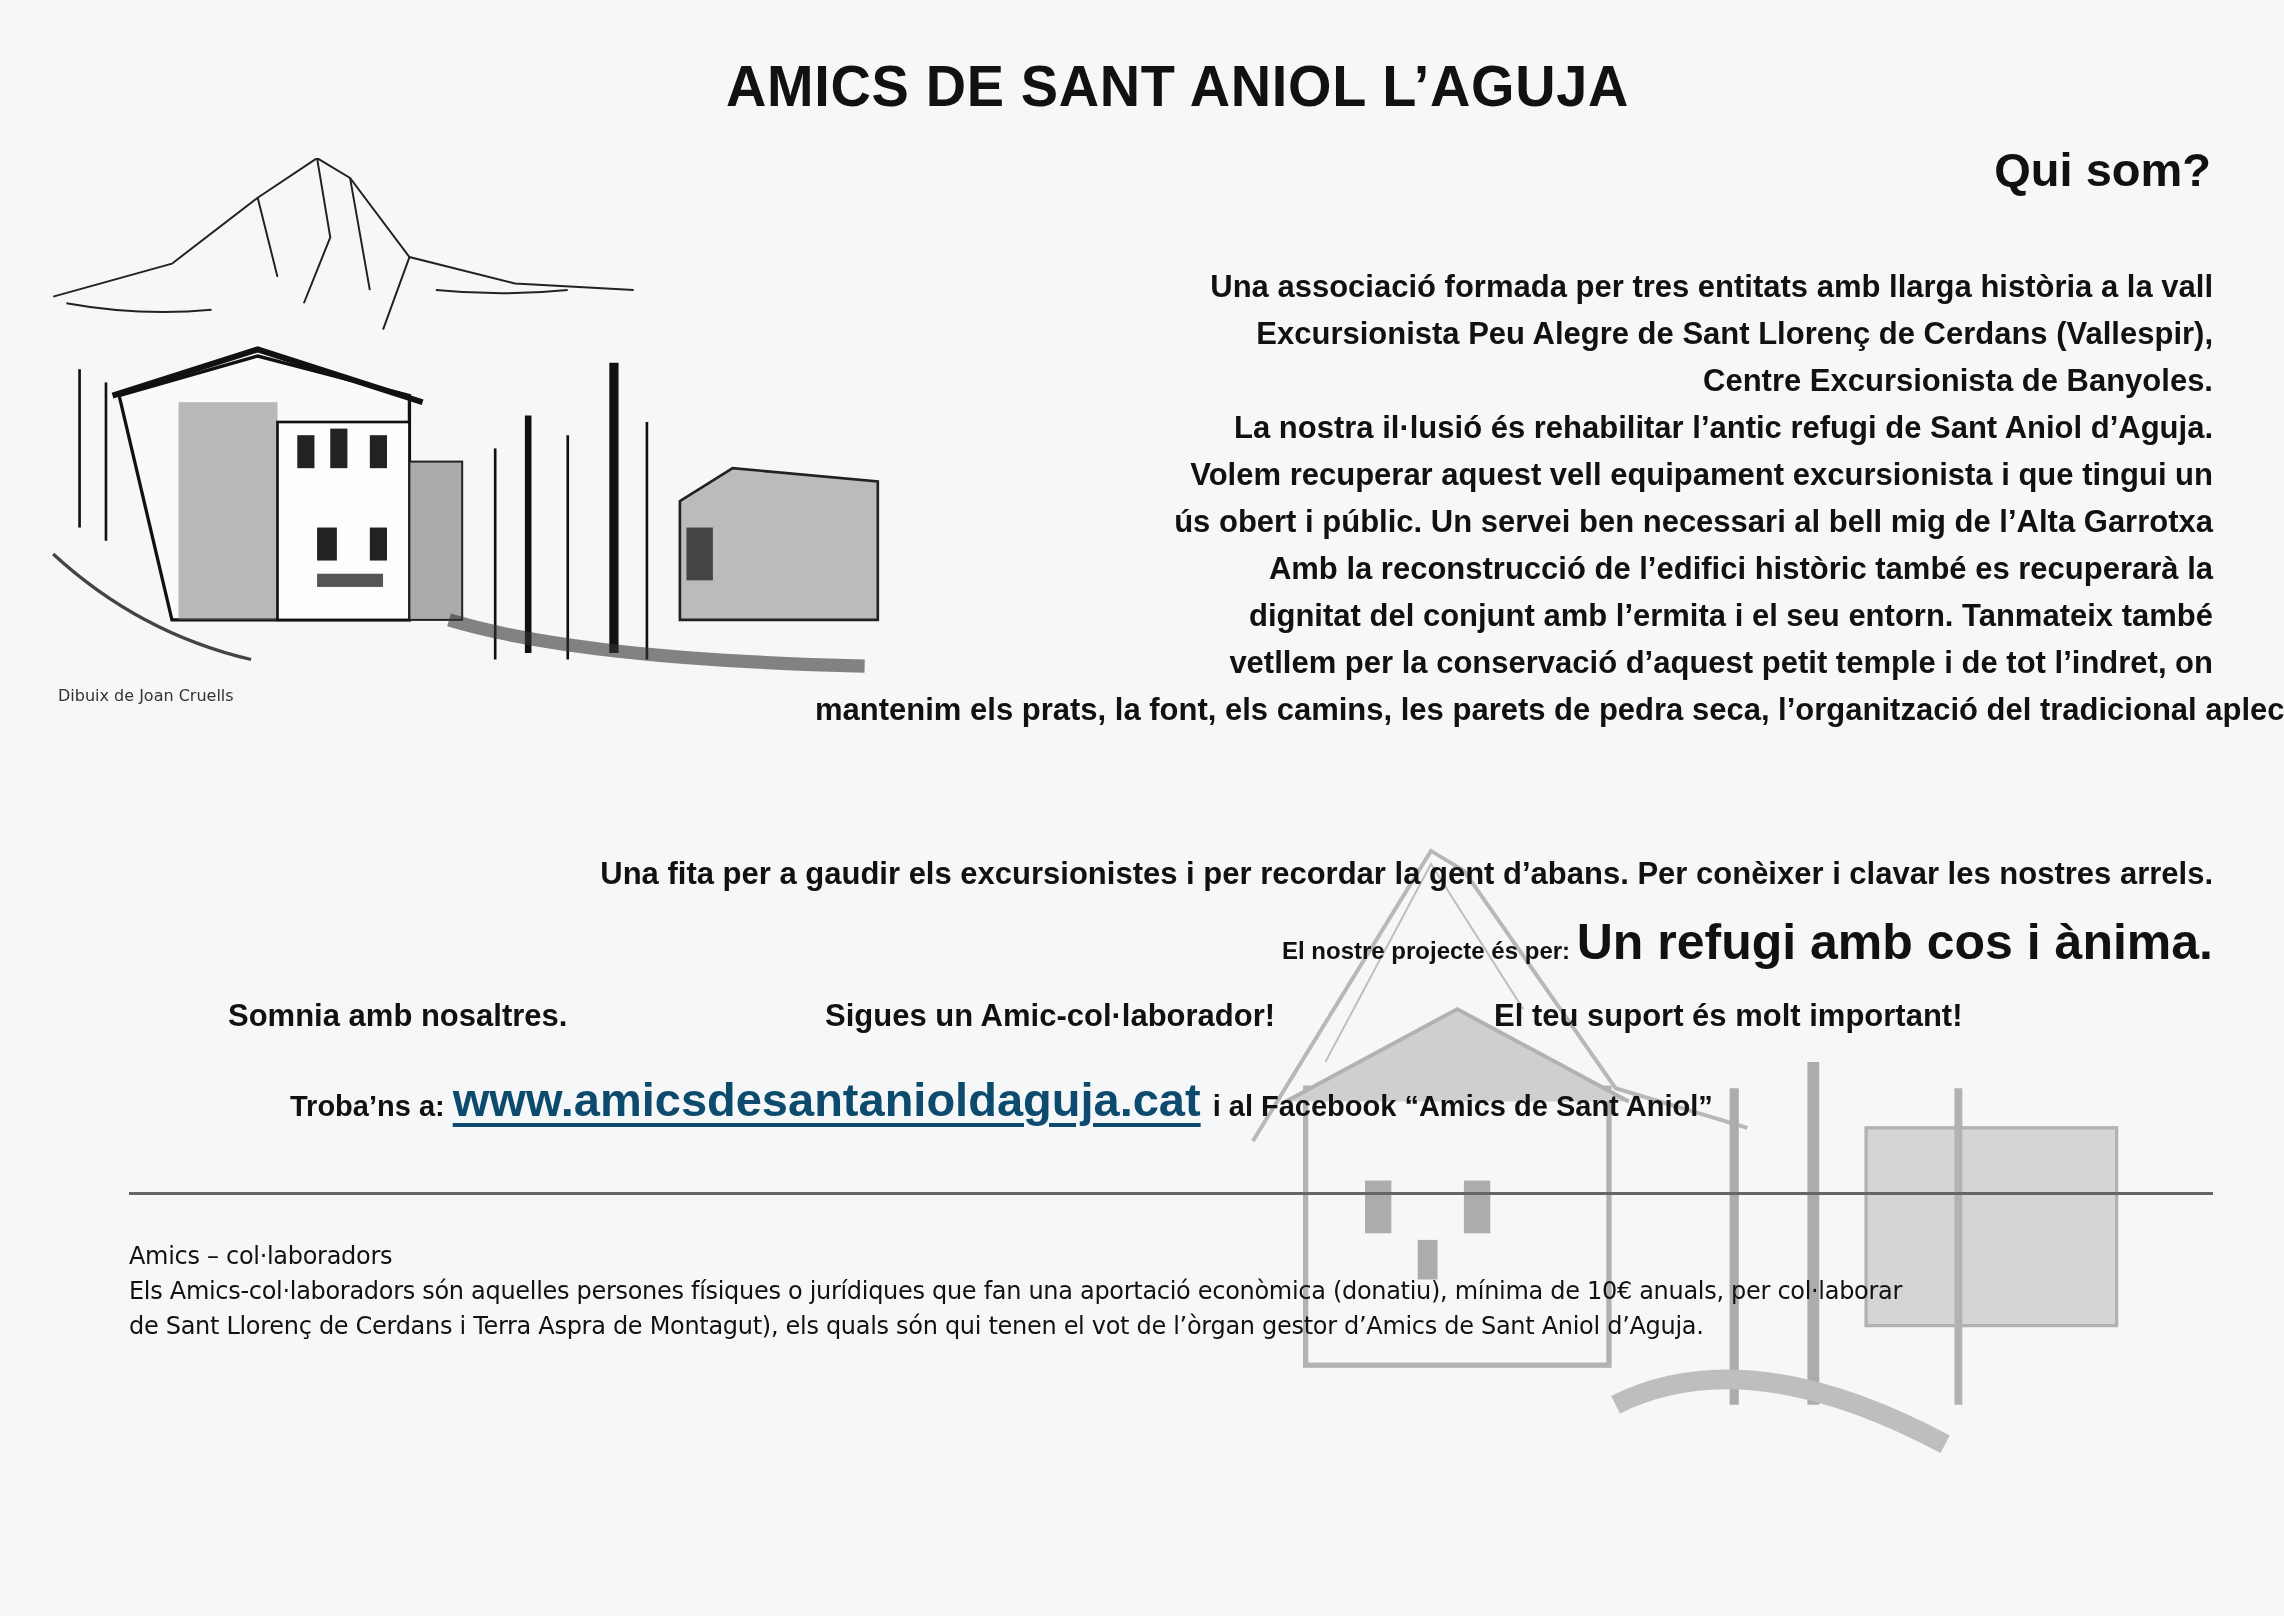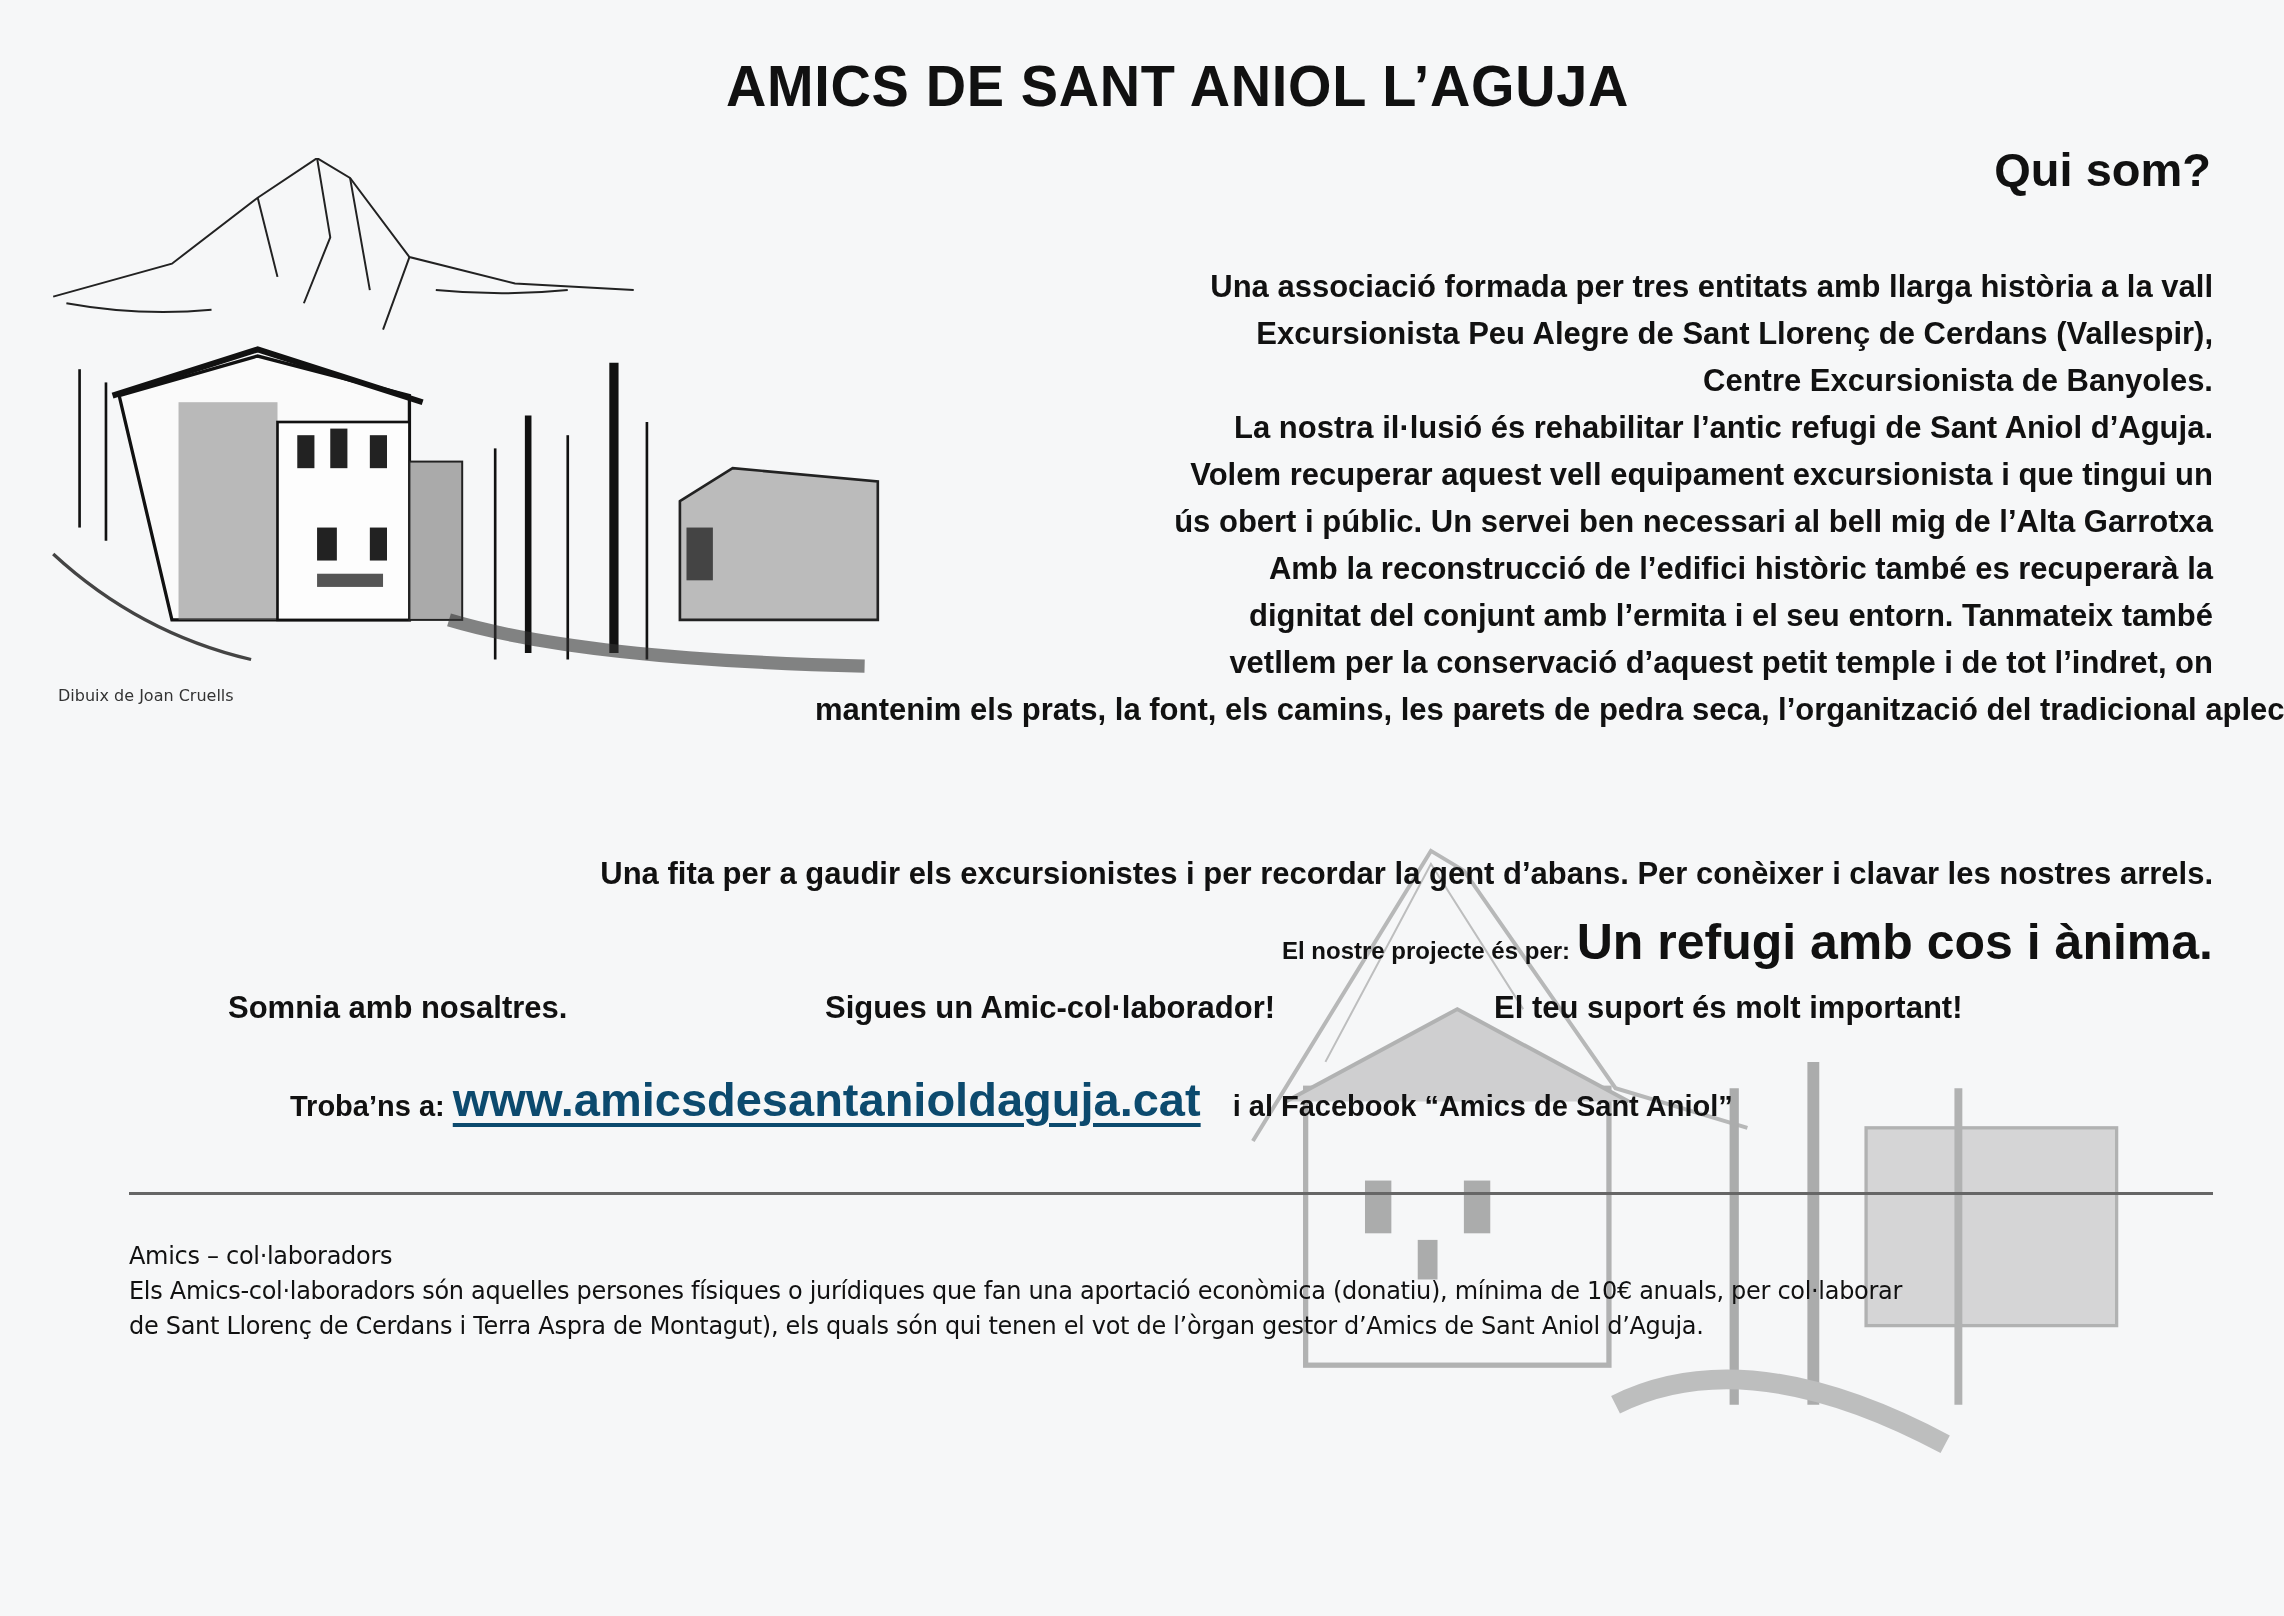--- a/index.html
+++ b/index.html
@@ -33,31 +33,31 @@
   .project {
     right: 71px; top: 913px; white-space: nowrap;
     font-weight: bold;
   }
   .project .lead { font-size: 24px; }
   .project .big { font-size: 50px; }
   .slogans {
     left: 228px; top: 986px; width: 1913px;
     font-size: 31px; font-weight: bold; white-space: nowrap;
   }
-  .slogans span { position: absolute; top: 4px; }
+  .slogans span { position: absolute; top: 12px; }
   .find {
     left: 290px; top: 1072px; white-space: nowrap; font-weight: bold;
   }
   .find .label { font-size: 29px; }
   .find .url {
     font-size: 47px; text-decoration: underline;
     text-decoration-thickness: 4px; text-underline-offset: 6.6px;
     color: #0c4a6e;
   }
-  .find .fb { font-size: 29px; margin-left: 32px; }
+  .find .fb { font-size: 29px; margin-left: 12px; }
   .divider {
     left: 129px; top: 1192px; width: 2084px; height: 2.6px;
     background: #666;
   }
   .collab {
     left: 129px; top: 1239px; width: 2111px;
     font-family: "DejaVu Sans", sans-serif;
     font-size: 24px; line-height: 35px; letter-spacing: -0.3px;
   }
   .collab .line { display: block; white-space: nowrap; }

